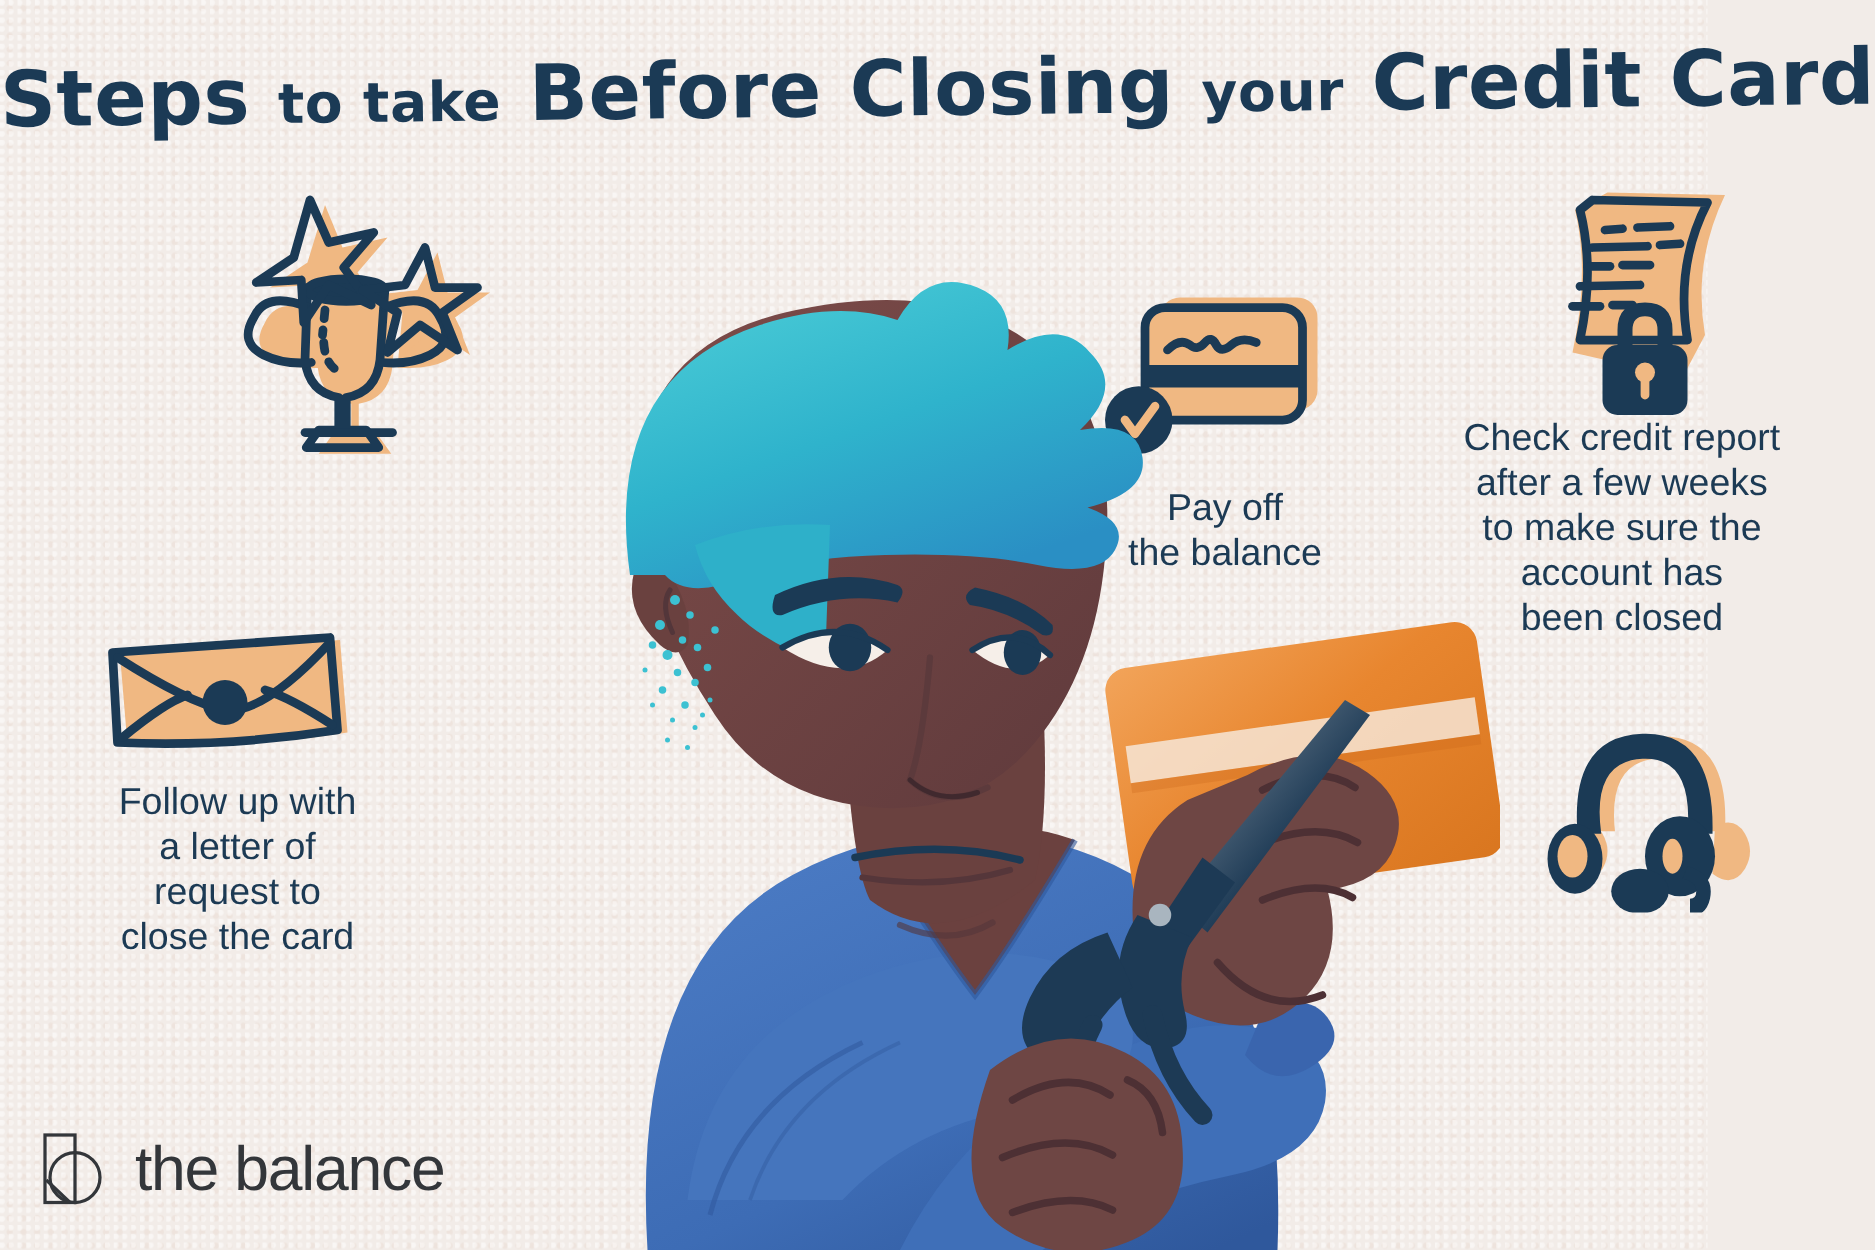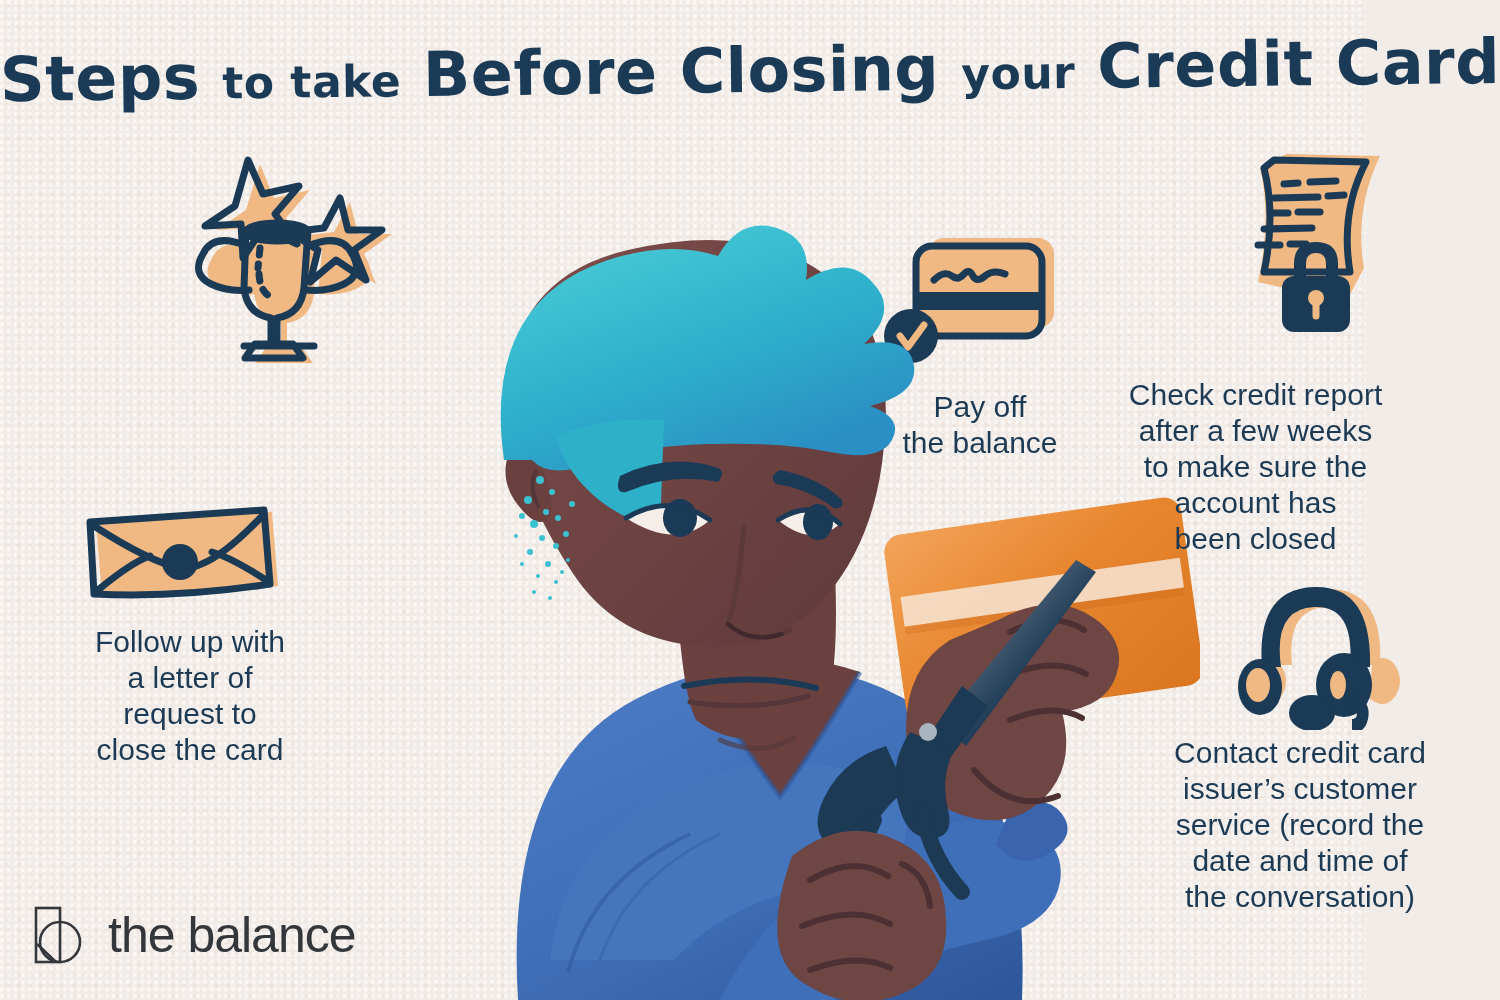--- a/index.html
+++ b/index.html
@@ -38,21 +38,21 @@
     position:absolute;
     color:#1c3a54;
     font-size:30px;
     line-height:36px;
     text-align:center;
     font-family:"Liberation Sans", sans-serif;
   }
   #lbl-rewards{left:60px;top:383px;width:345px;}
   #lbl-letter{left:40px;top:624px;width:300px;}
   #lbl-payoff{left:850px;top:389px;width:260px;}
-  #lbl-report{left:1088px;top:333px;width:335px;margin-top:44px;}
+  #lbl-report{left:1130px;top:333px;width:335px;}
   #lbl-contact{left:1130px;top:735px;width:340px;}
 
   
   .icon{position:absolute;}
   #icon-trophy{left:160px;top:150px;width:240px;height:215px;}
   #icon-envelope{left:80px;top:500px;width:205px;height:115px;}
   #icon-card{left:880px;top:232px;width:200px;height:135px;}
   #icon-report{left:1228px;top:150px;width:165px;height:185px;}
   #icon-headset{left:1228px;top:565px;width:175px;height:165px;}
 
@@ -292,21 +292,20 @@
       <path d="M560 760 q44 -26 78 -4" fill="none" stroke="#4d3034" stroke-width="6" stroke-linecap="round"></path>
       <path d="M552 806 q52 -22 88 -2" fill="none" stroke="#4d3034" stroke-width="6" stroke-linecap="round"></path>
       <path d="M560 850 q48 -18 80 -2" fill="none" stroke="#4d3034" stroke-width="6" stroke-linecap="round"></path>
       <path d="M652 744 q24 10 28 42" fill="none" stroke="#4d3034" stroke-width="6" stroke-linecap="round"></path>
     </g>
   </svg>
 
   <div class="label" id="lbl-letter">Follow up with<br>a letter of<br>request to<br>close the card</div>
   <div class="label" id="lbl-payoff">Pay off<br>the balance</div>
   <div class="label" id="lbl-report">Check credit report<br>after a few weeks<br>to make sure the<br>account has<br>been closed</div>
-  <div class="label" id="lbl-contact">Contact credit card<br>issuer’s customer<br>service (record the<br>date and time of<br>the conversation)</div>
 
   <div id="logo">
     <svg class="mark" viewBox="0 0 62 62">
       <rect x="6" y="4" width="24" height="54" fill="none" stroke="#33363a" stroke-width="2.6"></rect>
       <circle cx="30" cy="38" r="20" fill="none" stroke="#33363a" stroke-width="2.6"></circle>
       <path d="M7 40 L26 58" fill="none" stroke="#33363a" stroke-width="2.6"></path>
     </svg>
     <div class="wordmark">the balance</div>
   </div>
 

